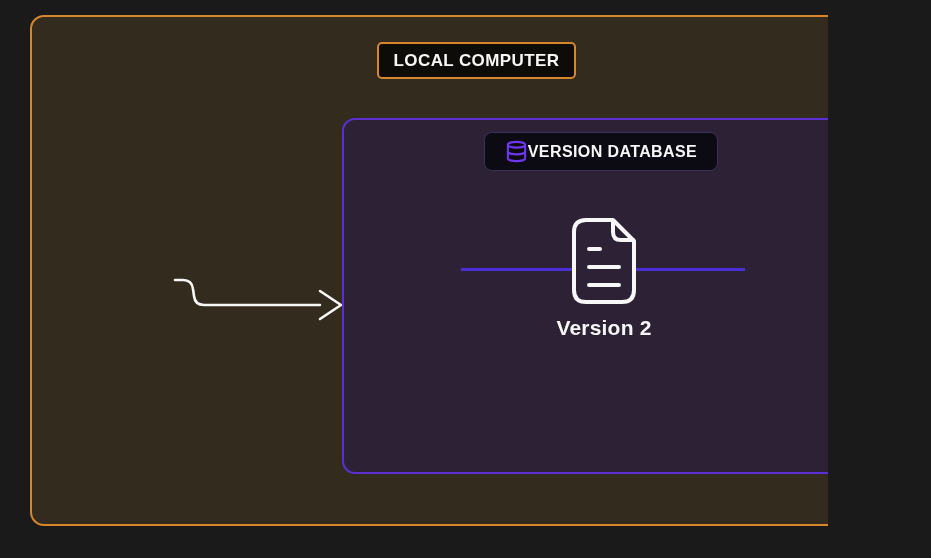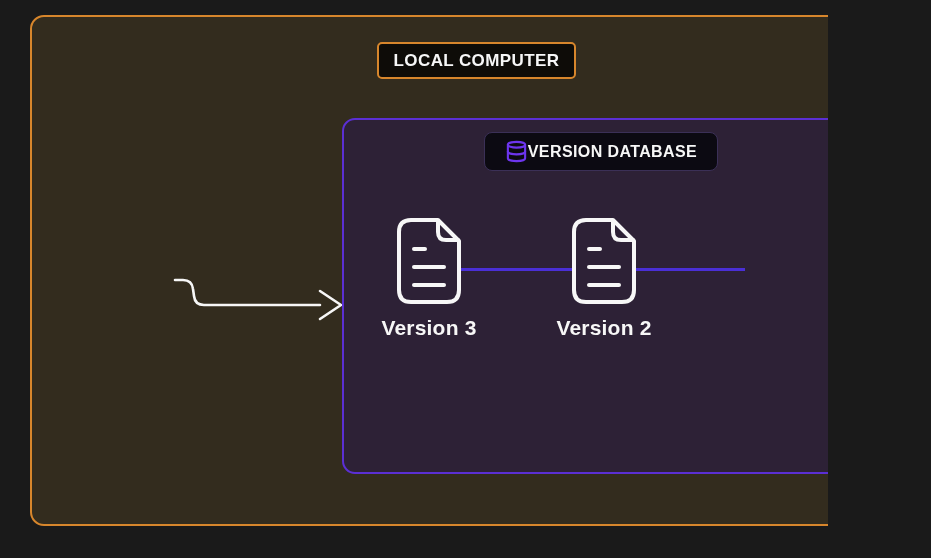--- a/index.html
+++ b/index.html
@@ -143,32 +143,20 @@
           <path d="M21 5 V19 A9 3 0 0 1 3 19 V5"></path>
           <path d="M3 12 A9 3 0 0 0 21 12"></path>
         </svg>
       </span>
       <span>VERSION DATABASE</span>
     </div>
 
     <div class="connector c1"></div>
     <div class="connector c2"></div>
 
-    <div class="file-item v3">
-      <span class="doc-icon-wrap">
-        <svg width="70" height="88" viewBox="0 0 70 88" fill="none" stroke="currentColor" stroke-width="4" stroke-linecap="round" stroke-linejoin="round">
-          <path d="M44 3 H17 Q5 3 5 15 V73 Q5 85 17 85 H53 Q65 85 65 73 V24 Z"></path>
-          <path d="M44 4 V15 Q44 23 52 23 H64"></path>
-          <path d="M20 32 H31"></path>
-          <path d="M20 50 H50"></path>
-          <path d="M20 68 H50"></path>
-        </svg>
-      </span>
-      <span class="file-label">Version 3</span>
-    </div>
 
     <div class="file-item v2">
       <span class="doc-icon-wrap">
         <svg width="70" height="88" viewBox="0 0 70 88" fill="none" stroke="currentColor" stroke-width="4" stroke-linecap="round" stroke-linejoin="round">
           <path d="M44 3 H17 Q5 3 5 15 V73 Q5 85 17 85 H53 Q65 85 65 73 V24 Z"></path>
           <path d="M44 4 V15 Q44 23 52 23 H64"></path>
           <path d="M20 32 H31"></path>
           <path d="M20 50 H50"></path>
           <path d="M20 68 H50"></path>
         </svg>

